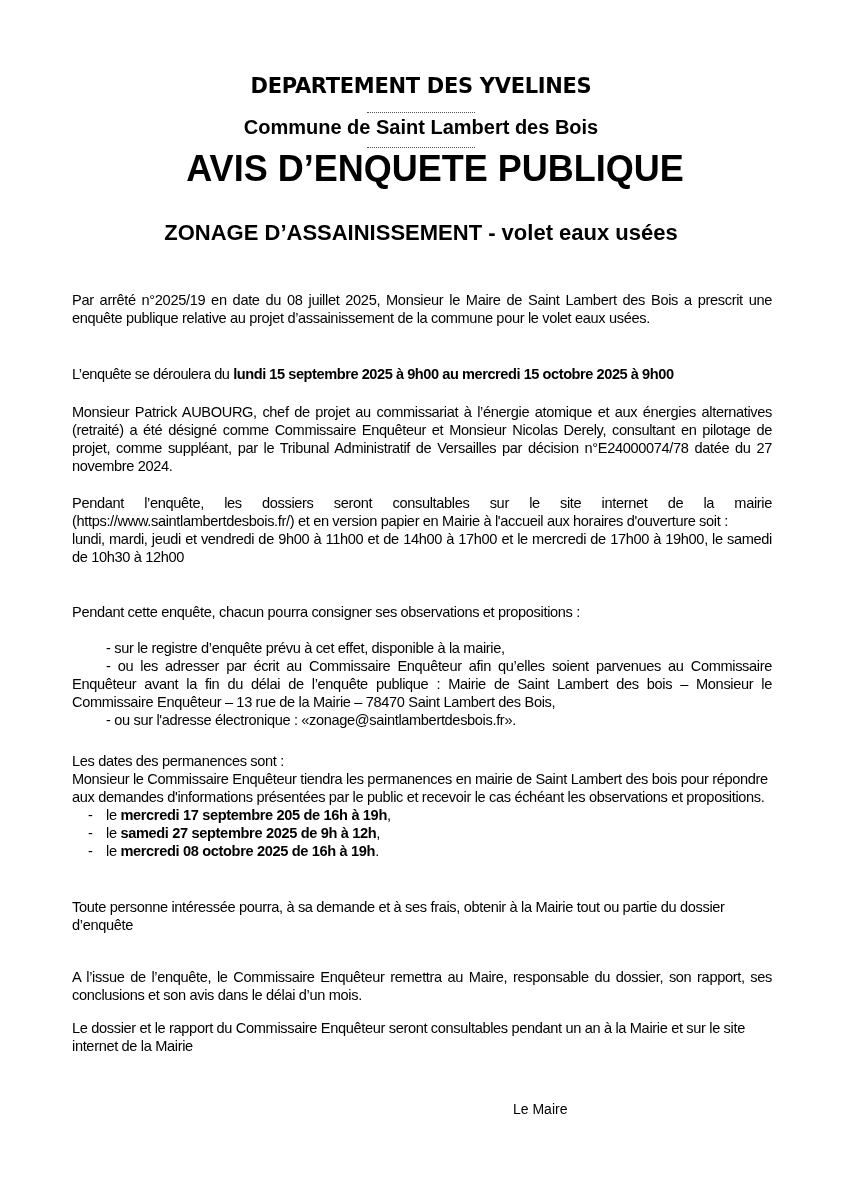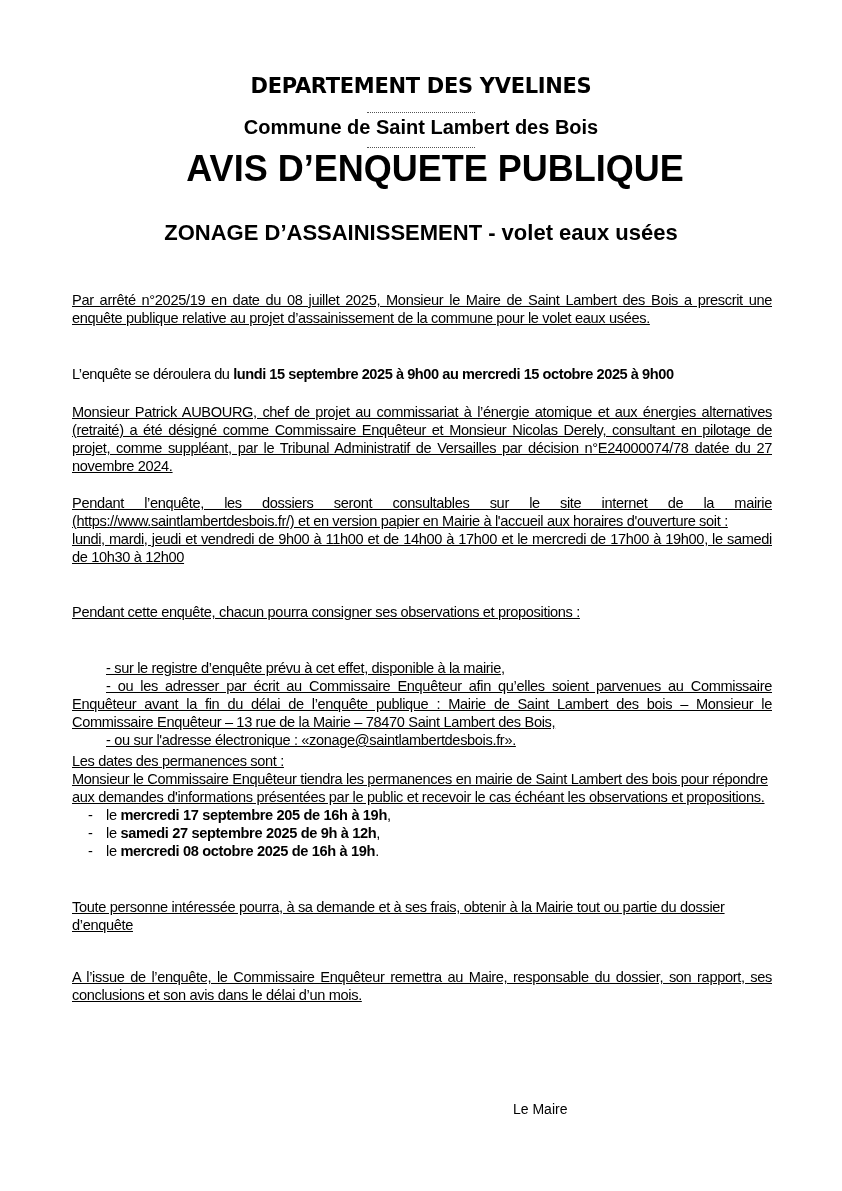--- a/index.html
+++ b/index.html
@@ -13,21 +13,21 @@
     .h-commune { position: absolute; top: 116px; left: 0; width: 842px; text-align: center;
       font-family: "Liberation Sans", sans-serif; font-weight: bold; font-size: 20px; }
     .h-avis { position: absolute; top: 148px; left: 0; width: 842px; text-align: center;
       font-family: "Liberation Sans", sans-serif; font-weight: bold; font-size: 36px; padding-left: 14px; }
     .h-zonage { position: absolute; top: 220px; left: 0; width: 842px; text-align: center;
       font-family: "Liberation Sans", sans-serif; font-weight: bold; font-size: 22px; }
     .body-text { position: absolute; left: 72px; width: 700px;
       font-family: "Liberation Sans", sans-serif; font-size: 14.6px; line-height: 18px;
       letter-spacing: -0.35px; }
     .just { text-align: justify; }
-    .p { margin: 0; text-decoration: underline; }
+    .p { margin: 0; }
     .indent { text-indent: 34px; }
     b { font-weight: bold; }
     .dash-list { margin: 0; padding: 0; list-style: none; }
     .dash-list li { position: relative; padding-left: 34px; }
     .dash-list li .dash { position: absolute; left: 16px; }
     .signature { position: absolute; left: 513px; top: 1101px;
       font-family: "Liberation Sans", sans-serif; font-size: 14px; }
   </style>
 </head>
 <body>
@@ -55,21 +55,21 @@
 
   <div class="body-text" style="top:494px;">
     <p class="p just">Pendant l’enquête, les dossiers seront consultables sur le site internet de la mairie (https://www.saintlambertdesbois.fr/) et en version papier en Mairie à l'accueil aux horaires d'ouverture soit :</p>
     <p class="p just">lundi, mardi, jeudi et vendredi de 9h00 à 11h00 et de 14h00 à 17h00 et le mercredi de 17h00 à 19h00, le samedi de 10h30 à 12h00</p>
   </div>
 
   <div class="body-text" style="top:603px;">
     <p class="p">Pendant cette enquête, chacun pourra consigner ses observations et propositions :</p>
   </div>
 
-  <div class="body-text just" style="top:639px;margin-top:20px;">
+  <div class="body-text just" style="top:639px;">
     <p class="p indent">- sur le registre d’enquête prévu à cet effet, disponible à la mairie,</p>
     <p class="p indent">- ou les adresser par écrit au Commissaire Enquêteur afin qu’elles soient parvenues au Commissaire Enquêteur avant la fin du délai de l’enquête publique : Mairie de Saint Lambert des bois – Monsieur le Commissaire Enquêteur – 13 rue de la Mairie – 78470 Saint Lambert des Bois,</p>
     <p class="p indent">- ou sur l'adresse électronique : «zonage@saintlambertdesbois.fr».</p>
   </div>
 
   <div class="body-text" style="top:752px;">
     <p class="p">Les dates des permanences sont :</p>
     <p class="p">Monsieur le Commissaire Enquêteur tiendra les permanences en mairie de Saint Lambert des bois pour répondre aux demandes d'informations présentées par le public et recevoir le cas échéant les observations et propositions.</p>
     <ul class="dash-list">
       <li>
@@ -88,16 +88,19 @@
   </div>
 
   <div class="body-text just" style="top:968px;">
     <p class="p">A l’issue de l’enquête, le Commissaire Enquêteur remettra au Maire, responsable du dossier, son rapport, ses conclusions et son avis dans le délai d’un mois.</p>
   </div>
 
   <div class="body-text" style="top:898px;">
     <p class="p">Toute personne intéressée pourra, à sa demande et à ses frais, obtenir à la Mairie tout ou partie du dossier d’enquête</p>
   </div>
 
+  <div class="body-text" style="top:1019px;">
+    <p class="p">Le dossier et le rapport du Commissaire Enquêteur seront consultables pendant un an à la Mairie et sur le site internet de la Mairie</p>
+  </div>
 
   <div class="signature">Le Maire</div>
 
 </div>
 
 </body></html>

